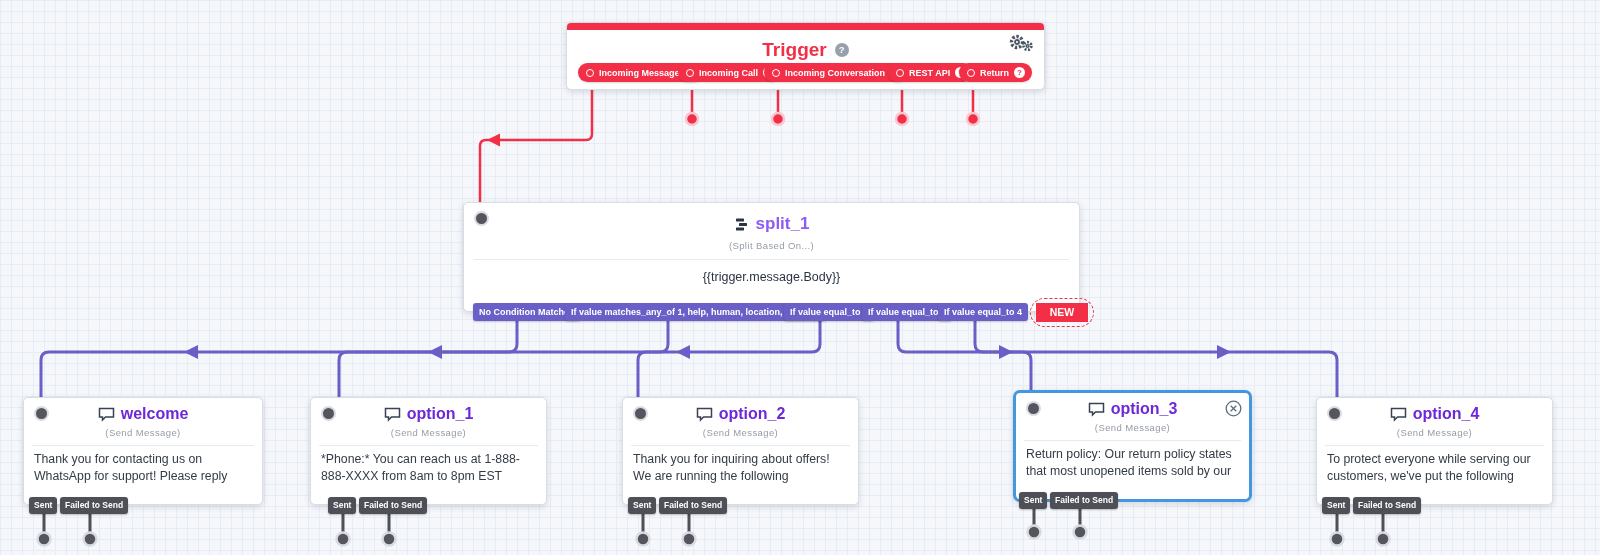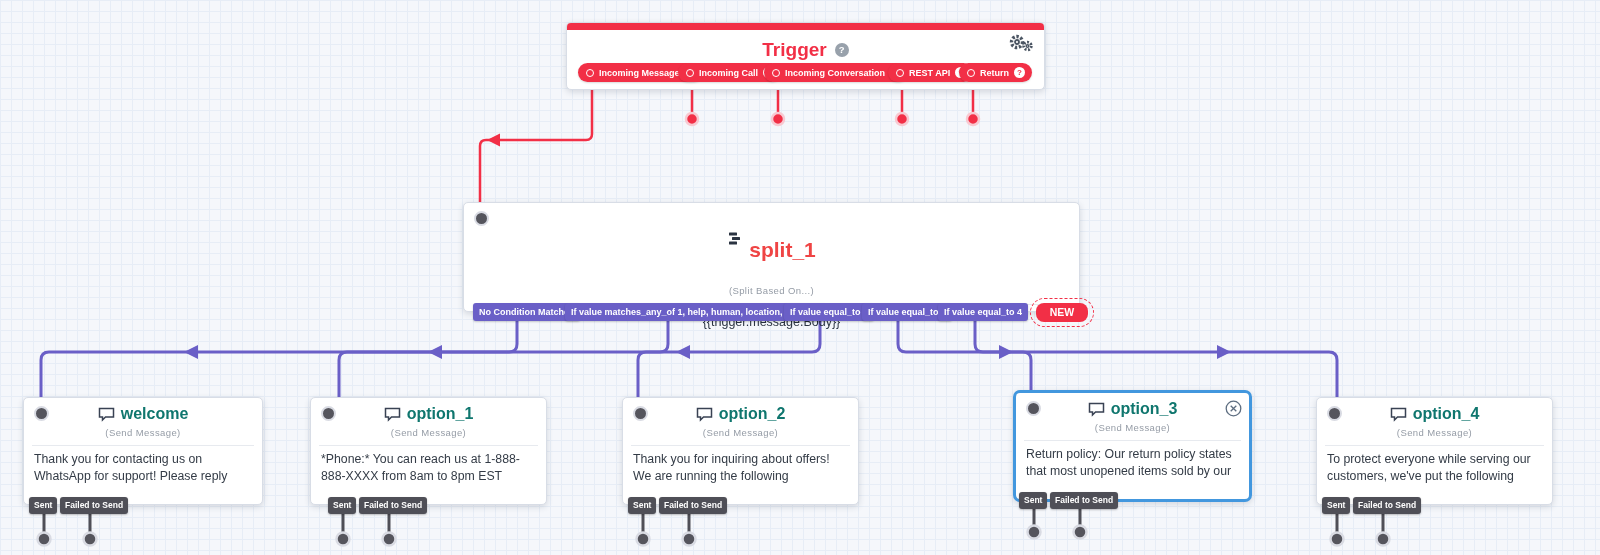--- a/index.html
+++ b/index.html
@@ -44,45 +44,45 @@
   .pill .ring { width:8px; height:8px; border:1.5px solid #fff; border-radius:50%; background:transparent; flex:none; }
   .pill .plabel { font-size:9px; font-weight:bold; white-space:nowrap; }
   .pill .phelp {
     width:11px; height:11px; border-radius:50%; background:#fff; color:#f22f46;
     font-size:8px; font-weight:bold; text-align:center; line-height:11px; flex:none;
   }
 
   
   .split-card { left:463px; top:202px; width:617px; height:110px; }
   .split-title-row { display:flex; justify-content:center; align-items:center; gap:7px; margin-top:11px; }
-  .split-title { font-size:21px; font-weight:bold; color:#ef4444;margin-top:24px; }
-  .type-label { text-align:center; font-size:9.5px; color:#959ca6; letter-spacing:.4px; margin-top:23px; }
+  .split-title { font-size:17px; font-weight:bold; color:#8b5cf6; }
+  .type-label { text-align:center; font-size:9.5px; color:#959ca6; letter-spacing:.4px; margin-top:6px; }
   .split-divider { border-top:1px solid #e7eaef; margin:8px 10px 0 10px; }
   .split-value { text-align:center; font-size:12.5px; color:#2b3442; margin-top:10px; }
 
   .transition-btn {
     position:absolute; top:303px; height:18px; background:#6a5fc7; color:#fff; border-radius:3px;
     font-size:9px; font-weight:bold; line-height:18px; padding:0 6px; white-space:nowrap; z-index:4;
     box-shadow: 0 1px 2px rgba(0,0,0,.2);
   }
   .new-btn {
     position:absolute; left:1036px; top:303px; width:52px; height:19px; background:#f22f46;
-    border-radius:8px; color:#fff; font-size:10.5px; font-weight:bold; text-align:center;
+    border-radius:0; color:#fff; font-size:10.5px; font-weight:bold; text-align:center;
     line-height:19px; z-index:4;
   }
   .new-btn::before {
     content:""; position:absolute; left:-6px; top:-5px; right:-6px; bottom:-5px;
     border:1.5px dashed #f22f46; border-radius:15px;
   }
 
   
   .msg-card { top:397px; width:237px; height:108px; }
   .msg-card.selected { border:3px solid #4297de; border-radius:7px; }
   .msg-title-row { display:flex; justify-content:center; align-items:center; gap:6px; margin-top:7px; }
-  .msg-title { font-size:16px; font-weight:bold; color:#0f766e; }
+  .msg-title { font-size:16px; font-weight:bold; color:#6d28d9; }
   .msg-divider { border-top:1px solid #e7eaef; margin:7px 8px 0 8px; }
   .msg-body { padding:5px 10px 0 10px; font-size:12.3px; line-height:1.42; color:#333b46; overflow:hidden; height:40px; }
   .close-btn { position:absolute; right:7px; top:7px; width:17px; height:17px; cursor:pointer; }
 
   .outcome-btn {
     position:absolute; height:17px; background:#4f4f57; color:#fff; border-radius:3px;
     font-size:8.5px; font-weight:bold; line-height:17px; padding:0 5px; white-space:nowrap; z-index:4;
     box-shadow: 0 1px 2px rgba(0,0,0,.25);
   }
 </style>

